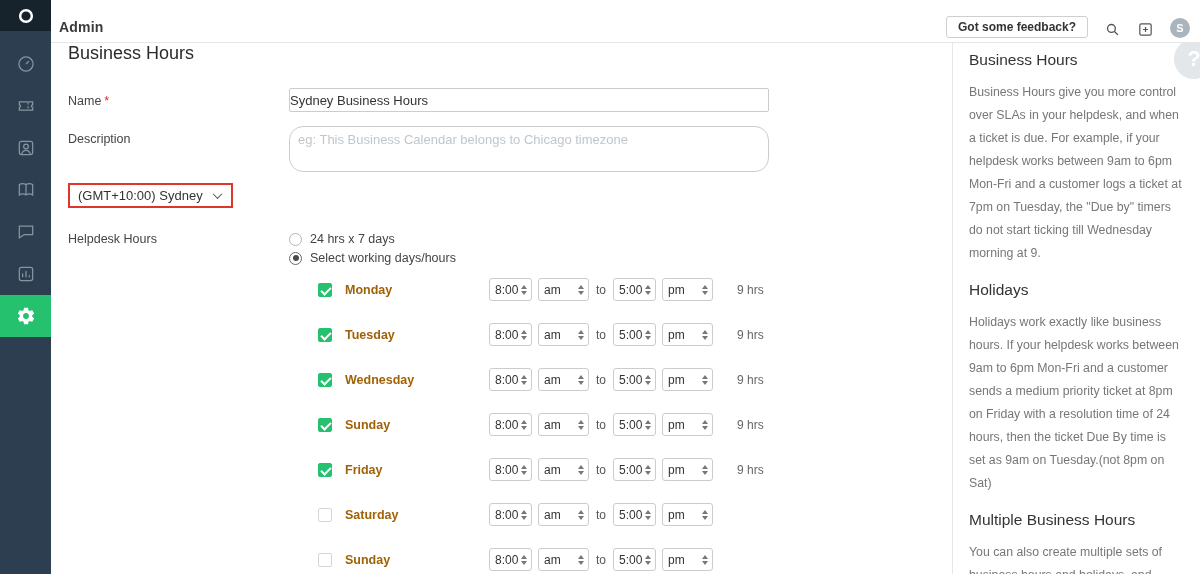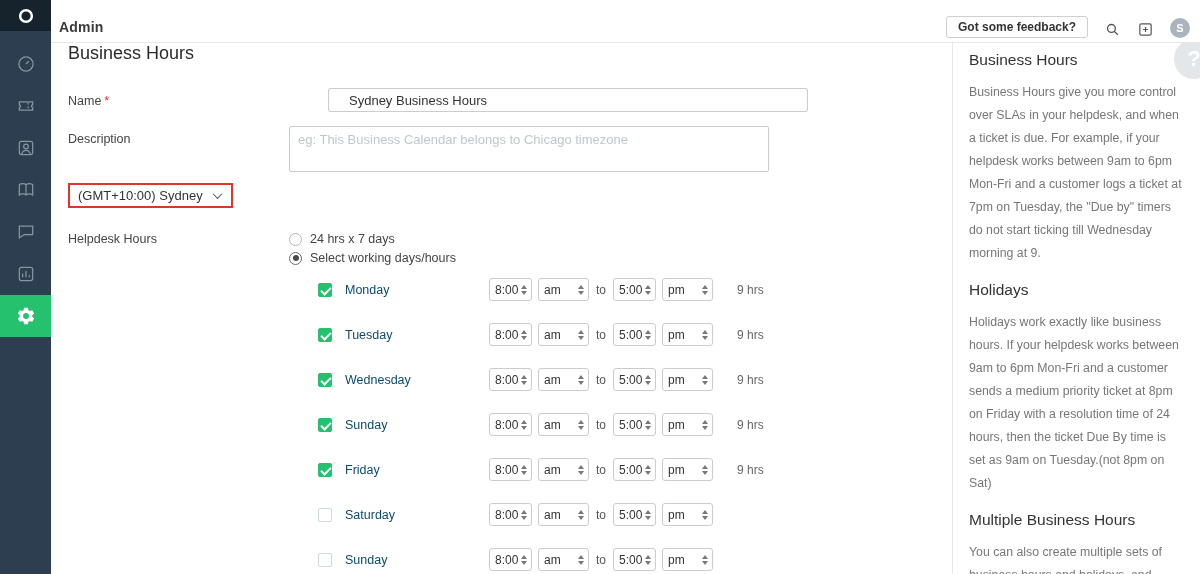--- a/index.html
+++ b/index.html
@@ -25,25 +25,25 @@
   .nav-item.active { background: #25c16f; }
 
   
   .main { position: absolute; top: 31px; left: 51px; right: 248px; bottom: 0; background: #fff;
           padding: 12px 20px 0 17px; overflow: hidden; }
   .page-title { font-size: 18px; font-weight: 400; color: #2b2b2b; margin-bottom: 24px; }
   .form-row { display: flex; }
   .form-label { width: 221px; flex: 0 0 221px; font-size: 12.5px; color: #444; padding-top: 6px; }
   .req { color: #d82e2e; margin-left: 3px; }
   .text-input { width: 480px; height: 24px; border: 1px solid #ccc; border-radius: 2px; font-size: 13px;
-                color: #333; padding: 0 20px; font-family: inherit; }
-  .textarea { width: 480px; height: 46px; border: 1px solid #ccc; border-radius: 2px; font-size: 13px;
+                color: #333; padding: 0 0; font-family: inherit; }
+  .textarea { width: 480px; height: 46px; border: 1px solid #ccc; border-radius: 14px; font-size: 13px;
               color: #333; padding: 5px 8px; font-family: inherit; resize: none; }
   .textarea::placeholder { color: #bfc7cd; }
-  .row-name { margin-bottom: 14px; gap: 39px; }
+  .row-name { margin-bottom: 14px; }
   .row-desc { margin-bottom: 11px; }
   .row-tz { margin-bottom: 24px; }
 
   .annotation-box { display: inline-flex; align-items: center; border: 2px solid #e0352b; padding: 3px 10px 3px 8px; }
   .tz-select { display: inline-flex; align-items: center; font-size: 13px; color: #333; cursor: pointer; line-height: 15px; }
   .chevron-down { width: 7px; height: 7px; border-right: 1.5px solid #555; border-bottom: 1.5px solid #555;
                   transform: rotate(45deg) translate(-1px,-1px); margin-left: 11px; }
 
   .radio-group { display: flex; flex-direction: column; gap: 5px; }
   .radio-option { display: flex; align-items: center; cursor: pointer; }
@@ -54,21 +54,21 @@
                      border-radius: 50%; background: #4a4a4a; }
   .radio-label { font-size: 12.5px; color: #444; }
 
   .days { margin-top: 2px; }
   .day-row { display: flex; align-items: center; height: 45px; padding-left: 250px; }
   .checkbox { width: 14px; height: 14px; border: 1px solid #cfd7df; border-radius: 2px; background: #fff;
               margin-right: 13px; position: relative; cursor: pointer; flex: 0 0 14px; }
   .checkbox.on { background: #25c16f; border-color: #25c16f; }
   .checkbox.on::after { content: ""; position: absolute; left: 4px; top: 1px; width: 4px; height: 8px;
                         border-right: 2px solid #fff; border-bottom: 2px solid #fff; transform: rotate(45deg); }
-  .day-label { width: 144px; font-size: 12.5px; font-weight: 400; color: #0c4a6e; }
+  .day-label { width: 144px; font-size: 12.5px; font-weight: 700; color: #a16207; }
   .sel { display: inline-flex; align-items: center; justify-content: space-between; height: 23px;
          border: 1px solid #ccc; border-radius: 3px; background: #fff; padding: 0 4px 0 5px; font-size: 12px;
          color: #333; cursor: pointer; }
   .sel.time { width: 43px; }
   .sel.ampm { width: 51px; }
   .sel + .sel { margin-left: 6px; }
   .arrows { display: flex; flex-direction: column; align-items: center; gap: 2px; margin-left: 3px; }
   .arrows::before { content: ""; border-left: 3px solid transparent; border-right: 3px solid transparent;
                     border-bottom: 4px solid #777; }
   .arrows::after { content: ""; border-left: 3px solid transparent; border-right: 3px solid transparent;

